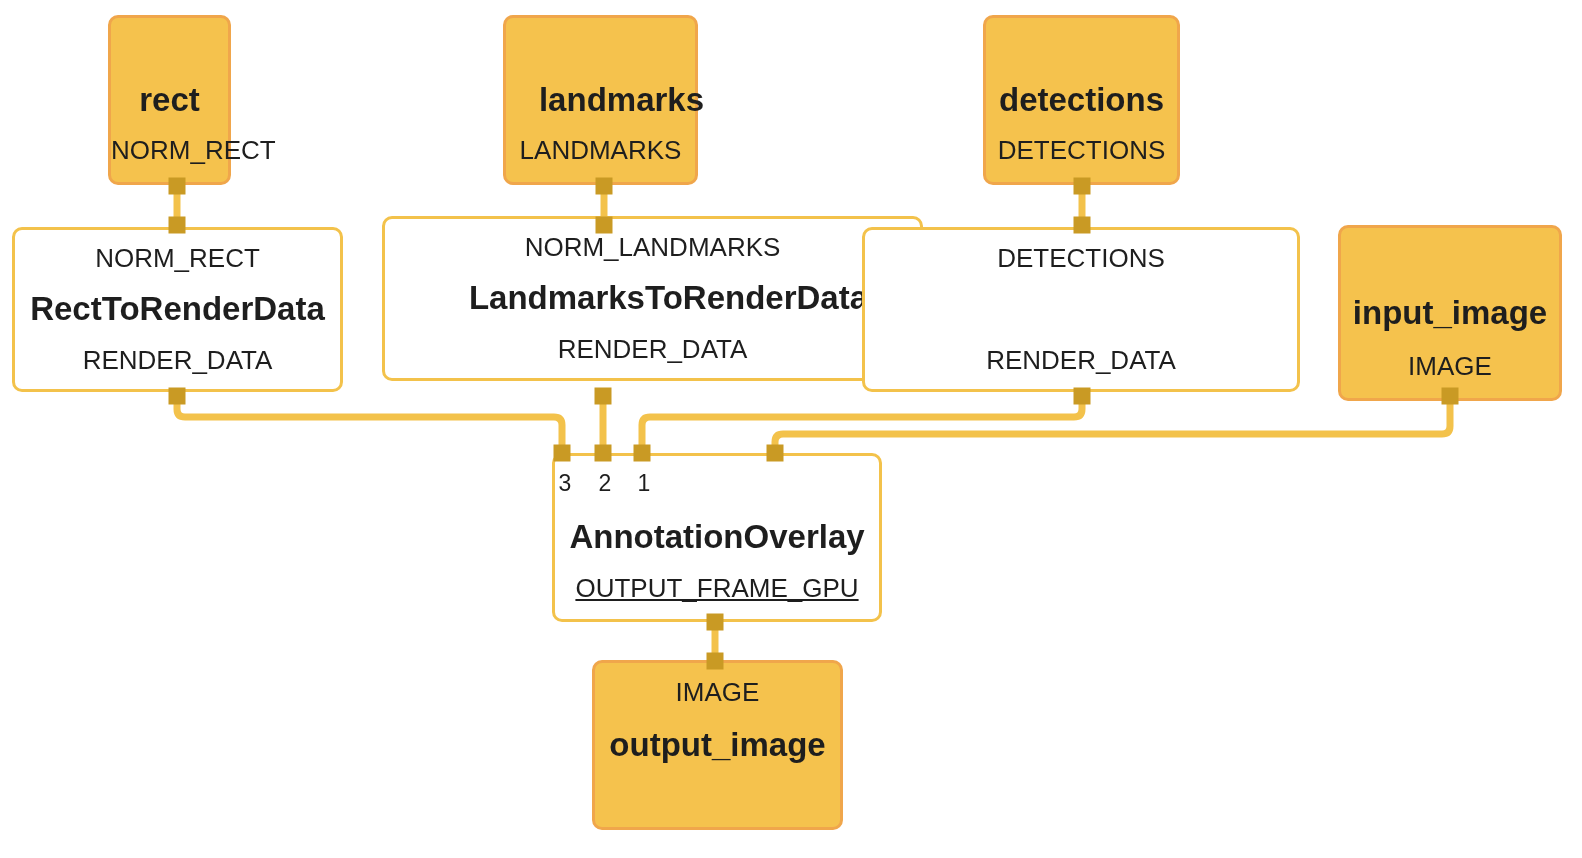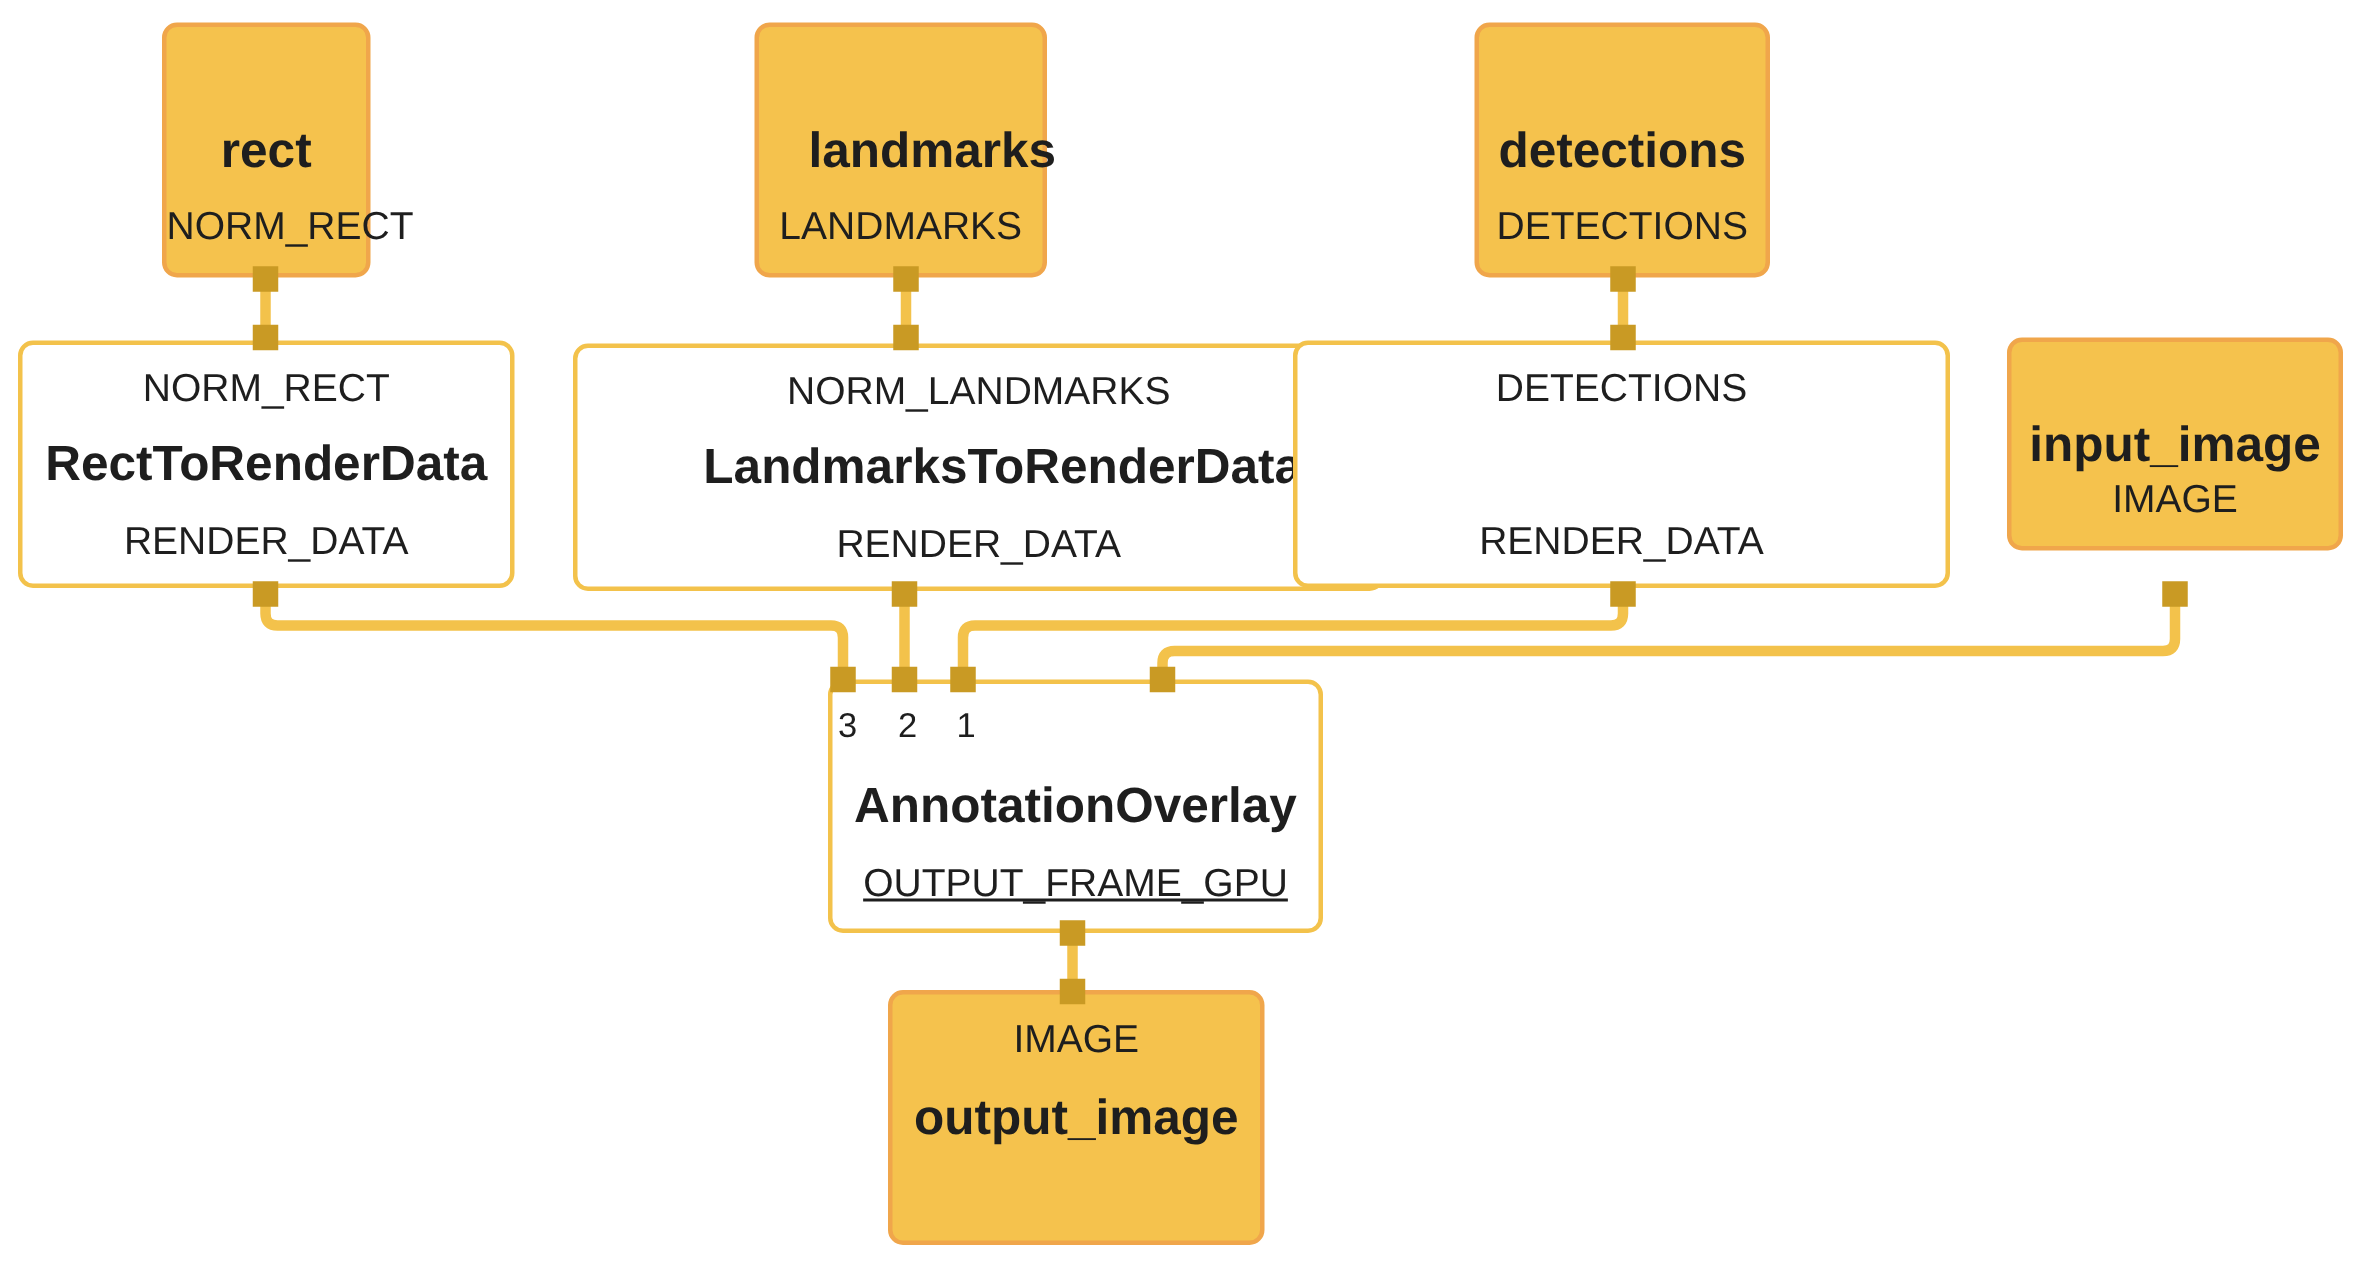--- a/index.html
+++ b/index.html
@@ -75,53 +75,53 @@
   }
   .port{
     fill:var(--port);
   }
 </style>
 </head>
 <body>
 
 <div class="canvas">
 
-  <div class="node packet" style="left:108px;top:15px;width:139px;height:170px;">
+  <div class="node packet" style="left:108px;top:15px;width:123px;height:170px;">
     <div class="title">rect</div>
     <div class="port-label bottom">NORM_RECT</div>
   </div>
 
   <div class="node packet" style="left:503px;top:15px;width:195px;height:170px;padding-left:42px;">
     <div class="title">landmarks</div>
     <div class="port-label bottom">LANDMARKS</div>
   </div>
 
   <div class="node packet" style="left:983px;top:15px;width:197px;height:170px;">
     <div class="title">detections</div>
     <div class="port-label bottom">DETECTIONS</div>
   </div>
 
   <div class="node calc" style="left:12px;top:227px;width:331px;height:165px;">
     <div class="port-label top">NORM_RECT</div>
     <div class="title">RectToRenderData</div>
     <div class="port-label bottom">RENDER_DATA</div>
   </div>
 
-  <div class="node calc" style="left:382px;top:229px;width:541px;height:165px;padding-left:32px;">
+  <div class="node calc" style="left:382px;top:216px;width:541px;height:165px;padding-left:32px;">
     <div class="port-label top">NORM_LANDMARKS</div>
     <div class="title">LandmarksToRenderData</div>
     <div class="port-label bottom">RENDER_DATA</div>
   </div>
 
   <div class="node calc" style="left:862px;top:227px;width:438px;height:165px;">
     <div class="port-label top">DETECTIONS</div>
     <div class="port-label bottom">RENDER_DATA</div>
   </div>
 
-  <div class="node packet" style="left:1338px;top:225px;width:224px;height:142px;">
+  <div class="node packet" style="left:1338px;top:225px;width:224px;height:176px;">
     <div class="title">input_image</div>
     <div class="port-label bottom">IMAGE</div>
   </div>
 
   <div class="node calc" style="left:552px;top:453px;width:330px;height:169px;">
     <span class="pin-label" style="left:10px;">3</span>
     <span class="pin-label" style="left:50px;">2</span>
     <span class="pin-label" style="left:89px;">1</span>
     <div class="title">AnnotationOverlay</div>
     <div class="port-label bottom" style="bottom:15px;text-decoration:underline;">OUTPUT_FRAME_GPU</div>

